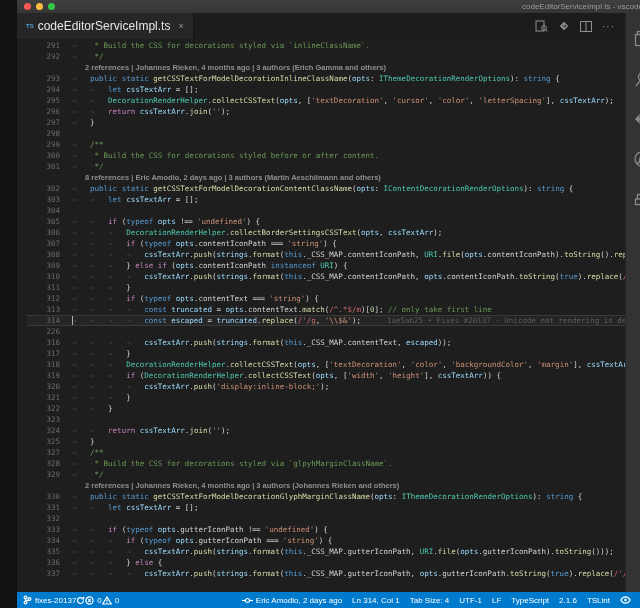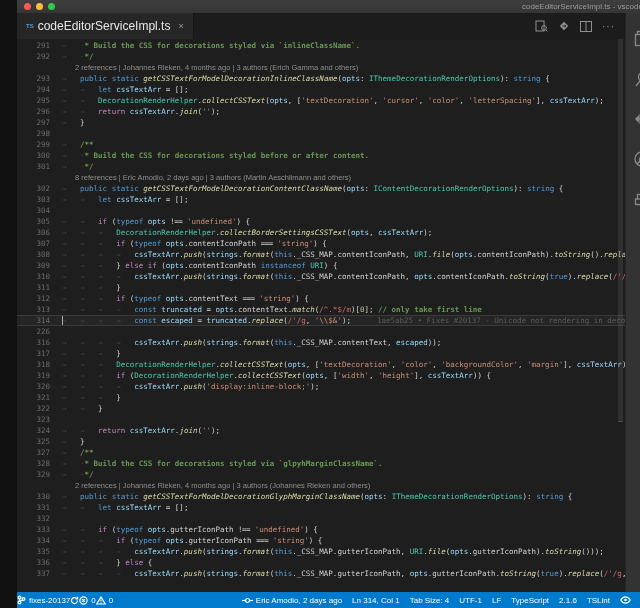--- a/index.html
+++ b/index.html
@@ -16,48 +16,48 @@
   
   .tabbar{position:absolute;top:13px;left:0;width:608px;height:26px;background:#1c1c1c;display:flex;align-items:stretch;}
   .tab{display:flex;align-items:center;gap:4px;padding:0 9px;background:#262626;border-right:1px solid #161616;}
   .ts-badge{font-size:6px;font-weight:bold;color:#4f9fcf;}
   .tab-label{font-size:12px;color:#e6e6e6;white-space:nowrap;}
   .tab-close{font-size:9px;color:#9a9a9a;margin-left:4px;cursor:pointer;}
   .tab-actions{margin-left:auto;display:flex;align-items:center;gap:10px;padding-right:10px;}
   .tab-actions .act{color:#8f8f8f;display:flex;align-items:center;}
   .ellipsis{font-size:10px;letter-spacing:1px;color:#8f8f8f;}
   
-  .editor{position:absolute;top:39px;left:0;width:608px;height:553px;background:#1e1e1e;overflow:hidden;}
+  .editor{position:absolute;top:39px;left:10px;width:608px;height:553px;background:#1e1e1e;overflow:hidden;}
   .rows{padding-top:1px;}
   .row{display:flex;height:11px;line-height:11px;
        font-family:"DejaVu Sans Mono","Liberation Mono",monospace;font-size:7.5px;}
   .ln{flex:0 0 33px;text-align:right;color:#6b6b6b;}
   .code{margin-left:12px;flex:1;min-width:0;overflow:hidden;white-space:pre;}
   .row.lens{display:block;padding-left:58px;color:#8f8f8f;
-            font-family:"Liberation Sans",sans-serif;font-size:7.5px;line-height:12px;}
+            font-family:"Liberation Sans",sans-serif;font-size:7.5px;line-height:12px;font-weight:bold;}
   .row.current{background:#252526;box-shadow:inset 0 1px 0 #3a3a3a, inset 0 -1px 0 #3a3a3a;}
   .tab-ws{display:inline-block;width:4ch;color:rgba(235,235,235,0.17);}
   .sp-ws{display:inline-block;width:1ch;color:rgba(235,235,235,0.17);}
   .caret{display:inline-block;width:1px;height:9px;background:#aeafad;vertical-align:middle;margin-right:-1px;}
   .blame{color:#5c5c5c;margin-left:26px;}
   .tk-kw{color:#569cd6;} .tk-ctrl{color:#c586c0;} .tk-str{color:#ce9178;}
-  .tk-cmt{color:#6a9955;font-weight:bold;} .tk-fn{color:#dcdcaa;font-style:italic;} .tk-type{color:#4ec9b0;}
+  .tk-cmt{color:#6a9955;} .tk-fn{color:#dcdcaa;} .tk-type{color:#4ec9b0;}
   .tk-var{color:#9cdcfe;} .tk-num{color:#b5cea8;} .tk-rgx{color:#d16969;}
   .tk-pln{color:#d4d4d4;} .tk-op{color:#c8c8c8;letter-spacing:-0.5px;}
   .vscroll{position:absolute;top:0;right:2px;width:5px;height:382px;
            background:rgba(121,121,121,0.20);border-bottom:1px solid #4a4a4a;}
   
   .activitybar{position:absolute;top:13px;left:608px;width:32px;height:579px;background:#333333;
                border-left:1px solid #252525;display:flex;flex-direction:column;align-items:center;padding-top:6px;box-sizing:border-box;}
   .act-item{width:32px;height:40px;display:flex;align-items:center;justify-content:center;cursor:pointer;}
   .act-item svg{stroke:#8a8a8a;fill:none;stroke-width:1.3;}
   
   .statusbar{position:absolute;top:592px;left:0;width:640px;height:16px;background:#007acc;
              display:flex;align-items:center;font-size:8px;color:#fff;white-space:nowrap;}
-  .sb-left{display:flex;align-items:center;gap:0;padding-left:0;}
+  .sb-left{display:flex;align-items:center;gap:0;padding-left:6px;}
   .sb-right{margin-left:auto;display:flex;align-items:center;gap:10px;padding-right:7px;}
   .sb-item{display:flex;align-items:center;gap:3px;cursor:pointer;}
   .sb-item svg{stroke:#fff;fill:none;stroke-width:1.2;}
 </style>
 </head>
 <body>
 
 <div class="window">
 
   <div class="titlebar">

